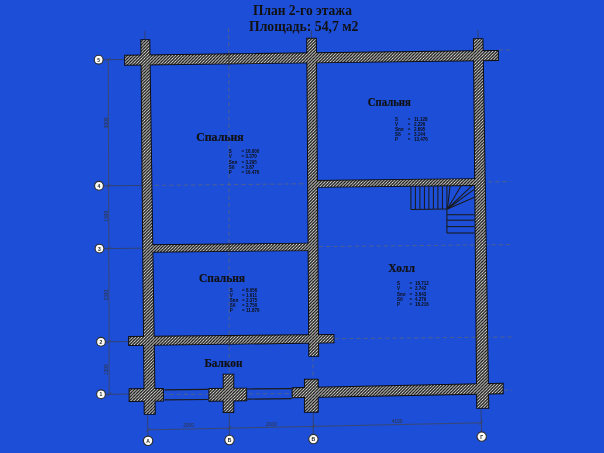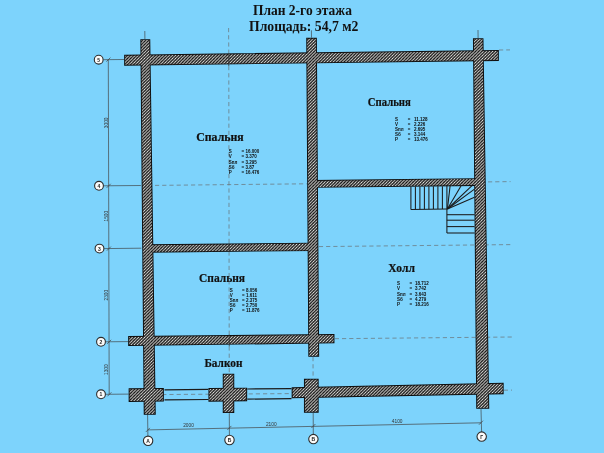--- a/index.html
+++ b/index.html
@@ -1,16 +1,16 @@
 <!DOCTYPE html>
 <html><head>
 <meta charset="utf-8">
 <style>
   html,body{margin:0;padding:0;background:#ffffff;}
-  #page{position:relative;width:604px;height:453px;background:#7dd3fc;overflow:hidden;
+  #page{position:relative;width:604px;height:453px;background:#1d4ed8;overflow:hidden;
         font-family:"Liberation Serif", serif;}
   svg{position:absolute;left:0;top:0;}
   .rl{font-family:"Liberation Serif",serif;font-weight:bold;fill:#111;stroke:#111;stroke-width:0.22px;}
   .tt{font-family:"Liberation Serif",serif;font-weight:bold;fill:#111;}
   .tb{font-family:"Liberation Sans",sans-serif;font-weight:bold;fill:#0e0e0e;font-size:4.5px;}
   .dim{font-family:"Liberation Sans",sans-serif;fill:#333;font-size:4.8px;}
   .ax{font-family:"Liberation Sans",sans-serif;fill:#222;font-size:5px;font-weight:bold;}
 </style>
 </head>
 <body>

